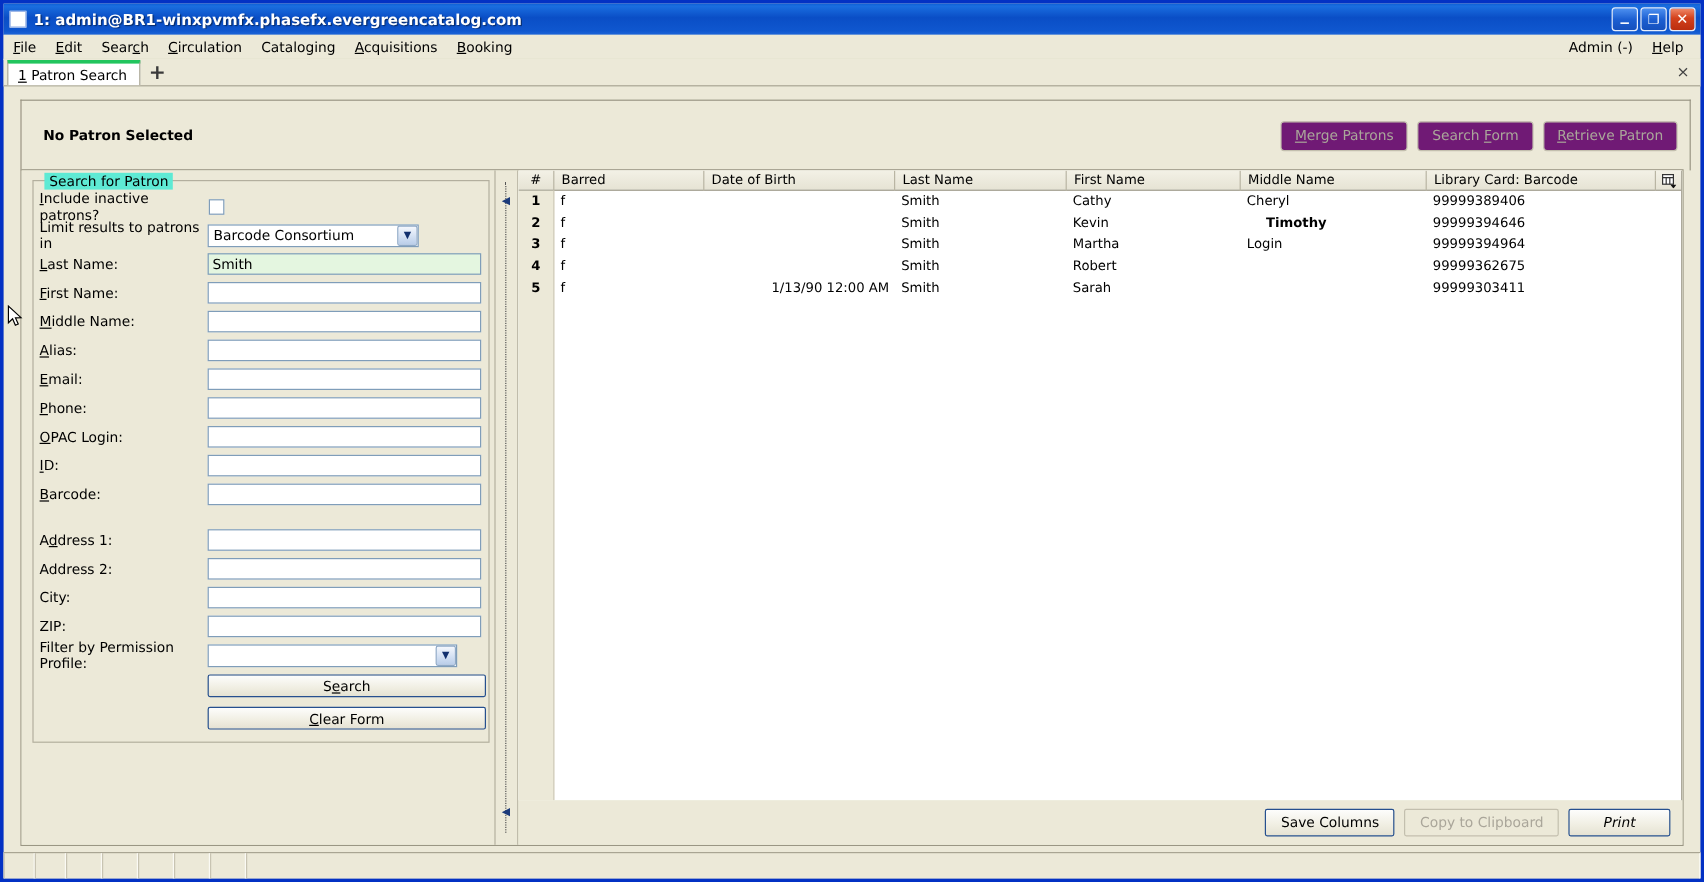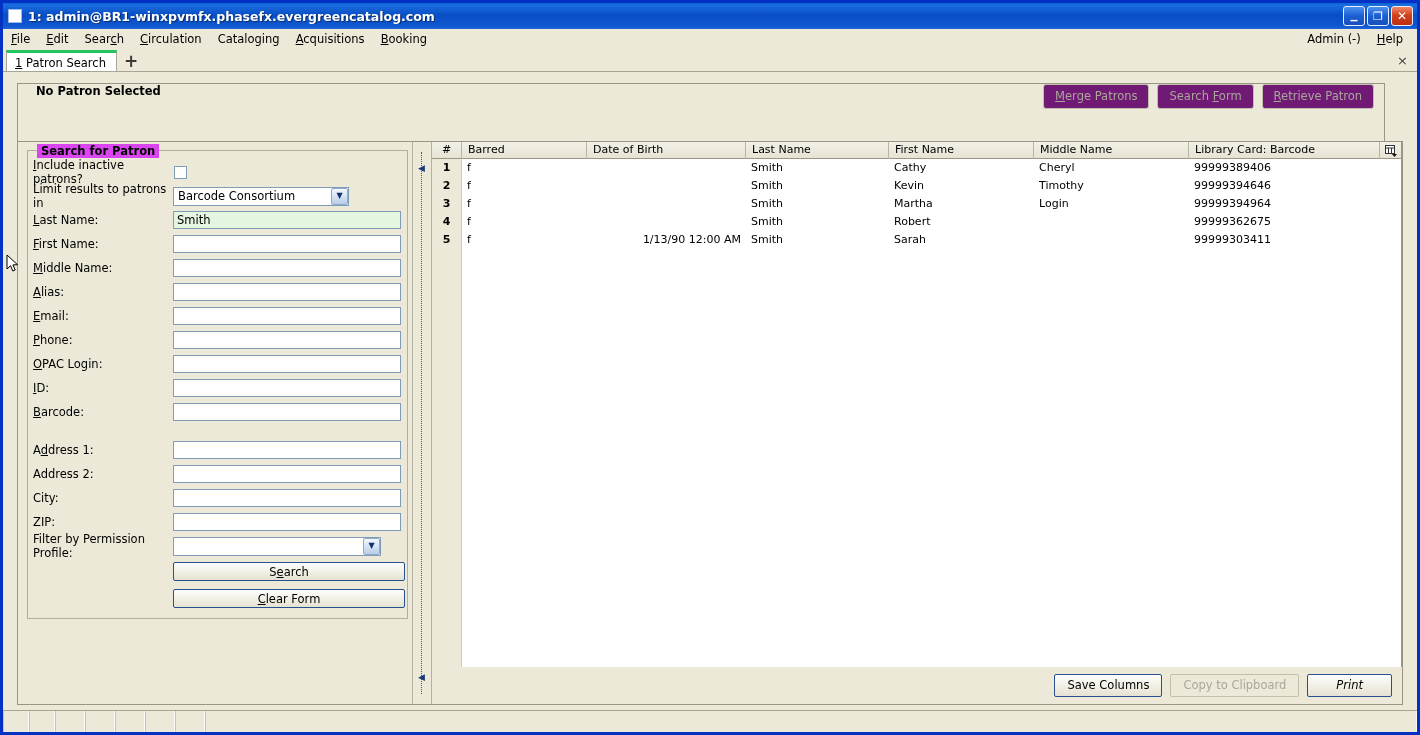--- a/index.html
+++ b/index.html
@@ -71,23 +71,23 @@
   }
   #newtab{
     font-size:17px;line-height:14px;color:#3a3a3a;
     padding:0 7px 3px 7px;font-weight:bold;
   }
   #tabclose{
     margin-left:auto;padding:0 9px 3px 0;font-size:13px;color:#444;line-height:14px;
   }
   
   #patronbar{
-    position:absolute;left:14px;top:80px;right:32px;height:58px;
+    position:absolute;left:14px;top:80px;right:8px;height:58px;
     background:#ece9d8;border:1px solid #9a9684;border-bottom:none;
-    display:flex;align-items:flex-start;
+    display:flex;align-items:center;
   }
   #patronbar-label{font-weight:bold;font-size:11.5px;margin-left:18px;}
   #patronbar-btns{margin-left:auto;display:flex;gap:8px;padding-right:10px;}
   .gbtn{
     background:#701a75;border:1px solid #c3bfae;border-radius:3px;
     color:#aaa69a;font-size:11.5px;padding:4px 11px 5px 11px;white-space:nowrap;
   }
   .gbtn u{text-decoration:underline;}
   
   #main{
@@ -110,22 +110,22 @@
   }
   #splitter .arr.a1{top:22px;}
   #splitter .arr.a2{bottom:22px;}
   #rightpane{flex:1 1 auto;position:relative;background:#ece9d8;overflow:hidden;}
   
   #formbox{
     position:absolute;left:9px;top:8px;right:4px;height:469px;
     border:1px solid #b3af9e;background:#ece9d8;box-sizing:border-box;
   }
   #formlegend{
-    position:absolute;left:9px;top:-7px;background:#d946ef;
-    padding:0 4px;font-weight:bold;font-size:11.5px;
+    position:absolute;left:9px;top:-7px;background:#5eead4;
+    padding:0 4px;font-weight:normal;font-size:11.5px;
   }
   .frow{display:flex;align-items:center;height:24px;padding-left:5px;}
   .flabel{width:140px;flex:0 0 auto;font-size:11.5px;}
   .flabel u{text-decoration:underline;}
   .finput{
     width:228px;height:18px;box-sizing:border-box;
     border:1px solid #7f9db9;background:#fff;
     font-family:inherit;font-size:11.5px;color:#000;
     padding:1px 3px;outline:none;
   }
@@ -397,21 +397,21 @@
               <div class="cell" style="left: 462px; width: 135px;">Cathy</div>
               <div class="cell" style="left: 607px; width: 145px;">Cheryl</div>
               <div class="cell" style="left: 762px; width: 205px;">99999389406</div>
             </div>
             <div class="trow" style="top: 35px;">
               <div class="cell num">2</div>
               <div class="cell" style="left: 35px; width: 115px;">f</div>
               <div class="cell right" style="left: 160px; width: 149px;"></div>
               <div class="cell" style="left: 319px; width: 133px;">Smith</div>
               <div class="cell" style="left: 462px; width: 135px;">Kevin</div>
-              <div class="cell" style="left: 607px; width: 145px;">Timothy</div>
+              <div class="cell" style="left: 623px; width: 145px; font-weight: bold;">Timothy</div>
               <div class="cell" style="left: 762px; width: 205px;">99999394646</div>
             </div>
             <div class="trow" style="top: 53px;">
               <div class="cell num">3</div>
               <div class="cell" style="left: 35px; width: 115px;">f</div>
               <div class="cell right" style="left: 160px; width: 149px;"></div>
               <div class="cell" style="left: 319px; width: 133px;">Smith</div>
               <div class="cell" style="left: 462px; width: 135px;">Martha</div>
               <div class="cell" style="left: 607px; width: 145px;">Login</div>
               <div class="cell" style="left: 762px; width: 205px;">99999394964</div>

